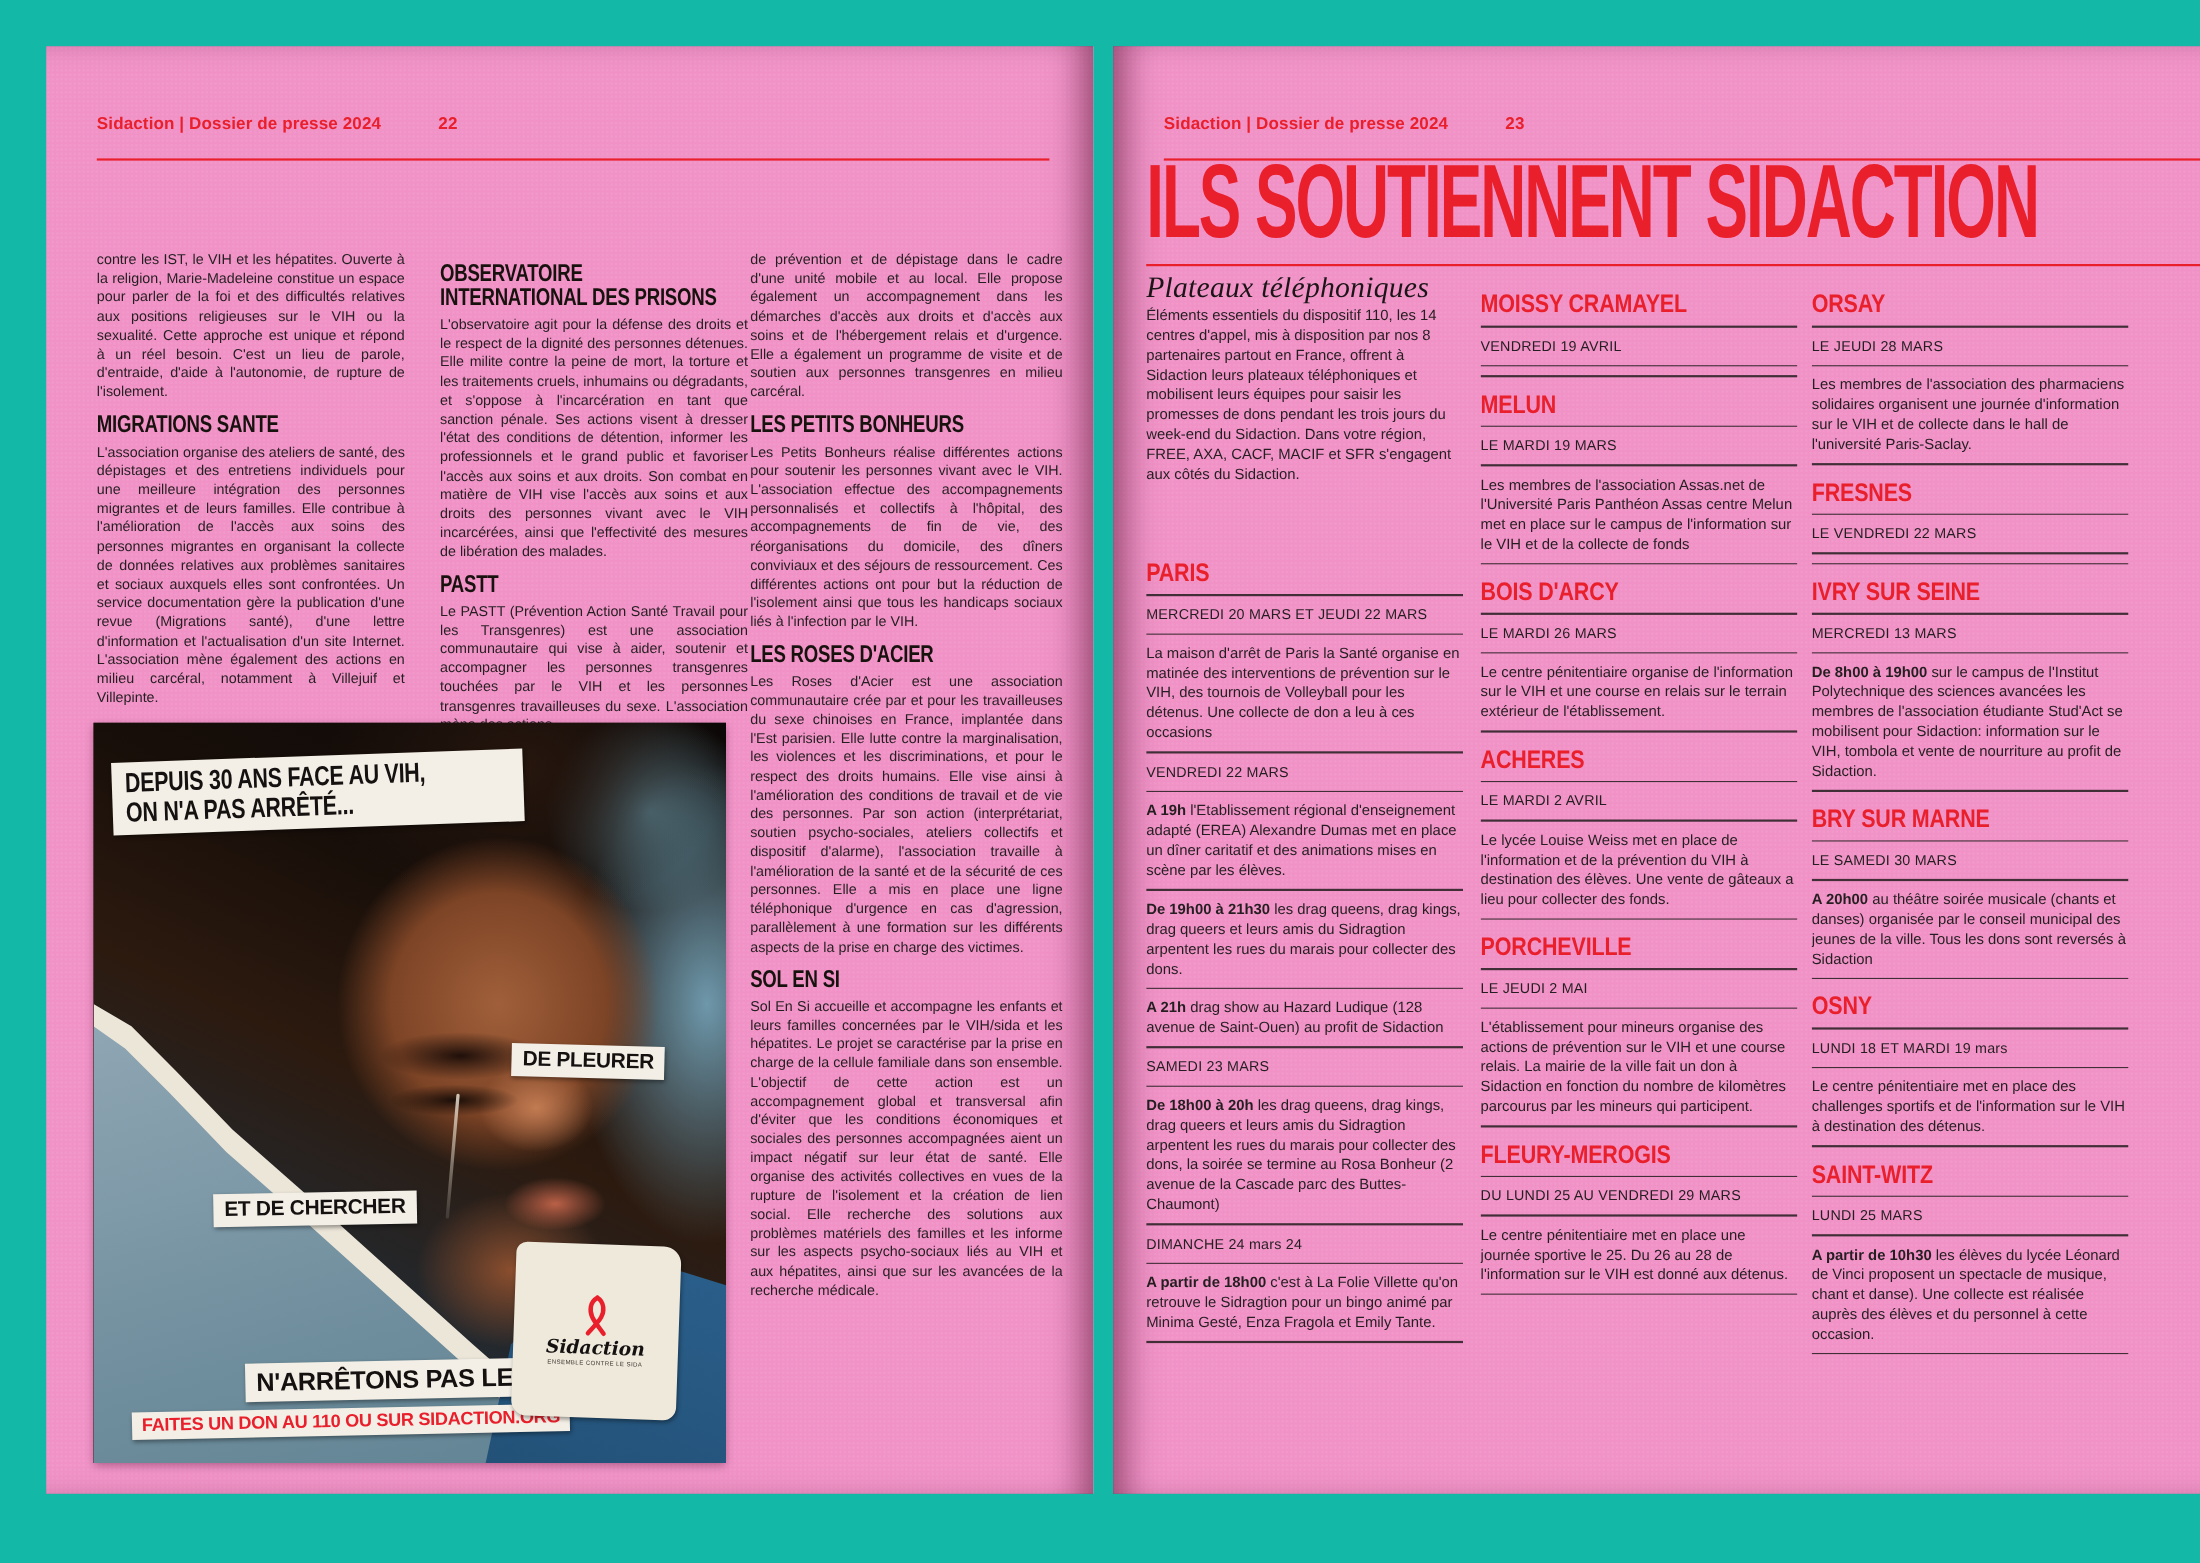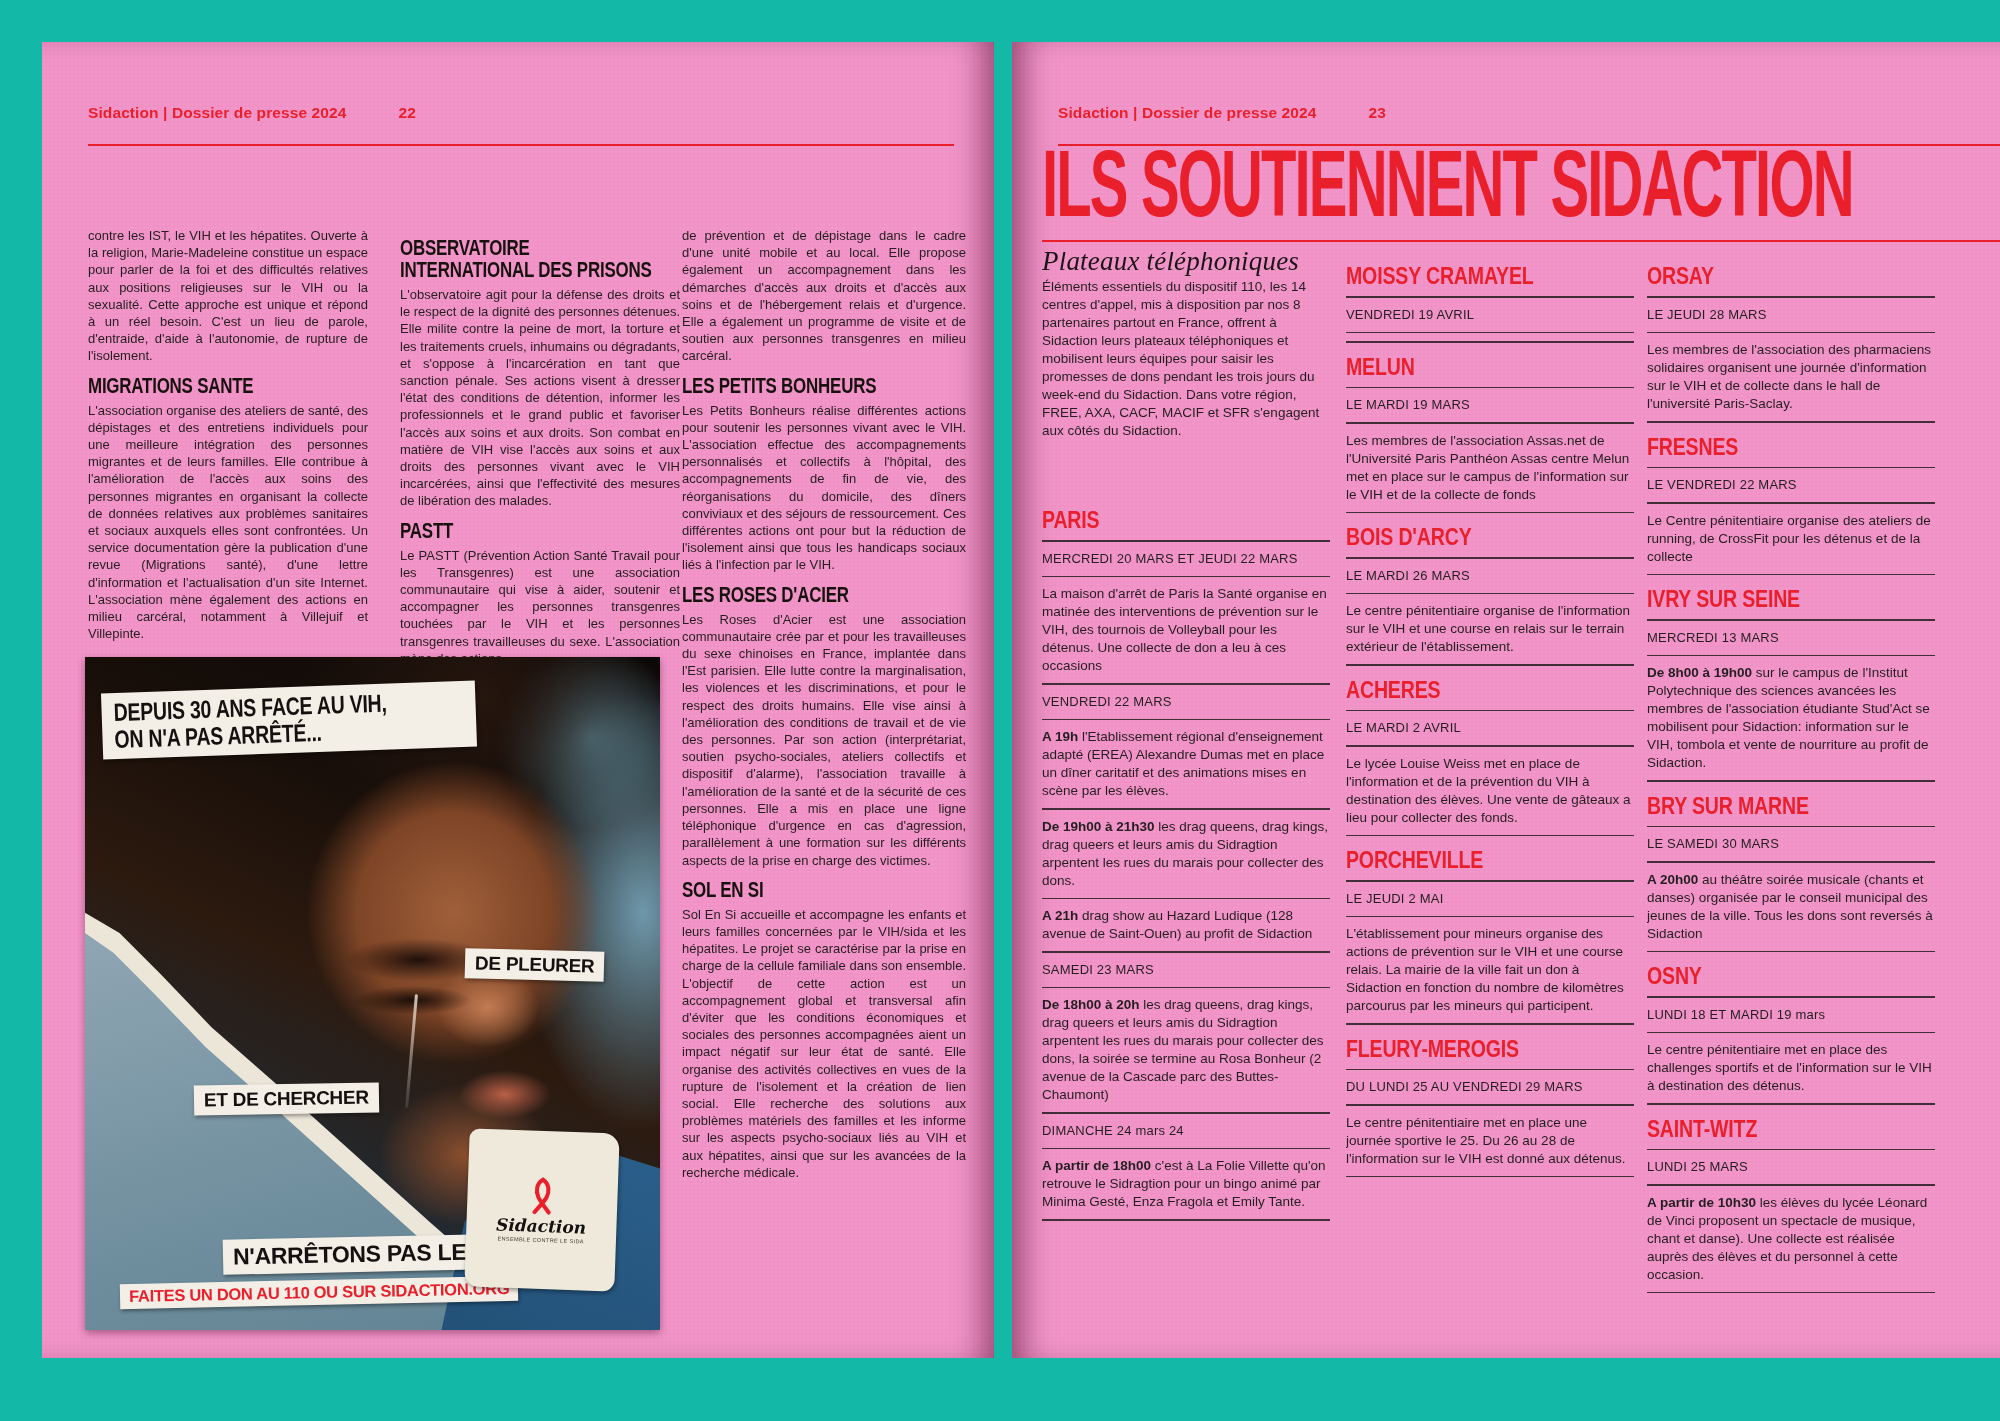--- a/index.html
+++ b/index.html
@@ -225,21 +225,20 @@
           <h3 class="city">ORSAY</h3>
           <div class="rule"></div>
           <div class="date">LE JEUDI 28 MARS</div>
           <div class="rule"></div>
           <p class="ebody">Les membres de l'association des pharmaciens solidaires organisent une journée d'information sur le VIH et de collecte dans le hall de l'université Paris-Saclay.</p>
           <div class="rule"></div>
           <h3 class="city">FRESNES</h3>
           <div class="rule"></div>
           <div class="date">LE VENDREDI 22 MARS</div>
           <div class="rule"></div>
-          <p class="ebody">Le Centre pénitentiaire organise des ateliers de running, de CrossFit pour les détenus et de la collecte</p>
           <div class="rule"></div>
           <h3 class="city">IVRY SUR SEINE</h3>
           <div class="rule"></div>
           <div class="date">MERCREDI 13 MARS</div>
           <div class="rule"></div>
           <p class="ebody"><b>De 8h00 à 19h00</b> sur le campus de l'Institut Polytechnique des sciences avancées les membres de l'association étudiante Stud'Act se mobilisent pour Sidaction: information sur le VIH, tombola et vente de nourriture au profit de Sidaction.</p>
           <div class="rule"></div>
           <h3 class="city">BRY SUR MARNE</h3>
           <div class="rule"></div>
           <div class="date">LE SAMEDI 30 MARS</div>

